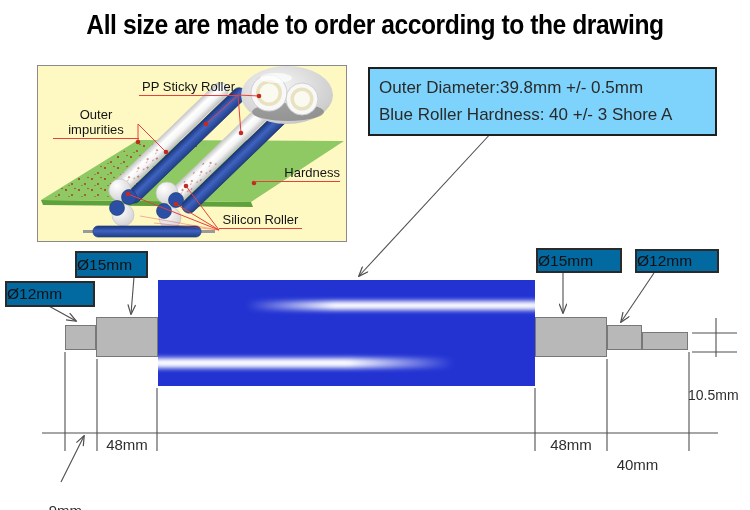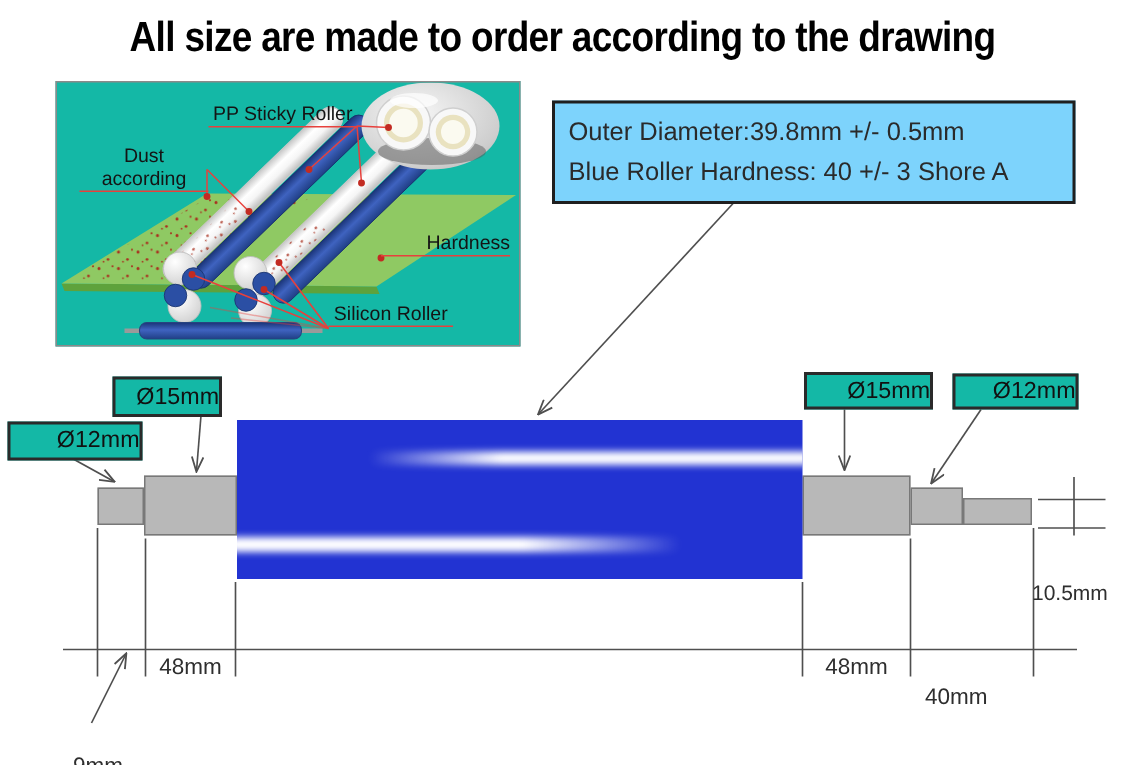--- a/index.html
+++ b/index.html
@@ -8,36 +8,36 @@
     --navy:#2b4fa4; --ink:#1c1c1c;
   }
   html,body{margin:0;padding:0;background:#fff;}
   #stage{position:relative;width:750px;height:510px;background:#fff;overflow:hidden;
          font-family:"Liberation Sans",sans-serif;color:var(--ink);}
   .abs{position:absolute;}
   
   #title{left:0;top:9px;width:750px;text-align:center;font-size:28px;font-weight:bold;
          letter-spacing:-0.5px;transform:scaleX(.88);color:#000;}
   
-  #inset{left:37px;top:54px;width:308px;height:175px;border:1px solid #8a8a8a;background:#14b8a6;overflow:hidden;}
+  #inset{left:37px;top:65px;width:308px;height:175px;border:1px solid #8a8a8a;background:#fef9c3;overflow:hidden;}
   .ilabel{position:absolute;font-size:13px;color:#141414;border-bottom:1px solid var(--accent-red);
           padding-bottom:1px;text-align:center;line-height:15px;}
   
   #spec-box{left:368px;top:67px;width:336px;height:60px;border:2px solid #1f1f1f;background:#7dd3fc;
             padding:5px 0 0 9px;font-size:17px;line-height:27px;color:#2a2a2a;box-sizing:content-box;z-index:6;}
   
   .shaft{position:absolute;background:var(--shaft-gray);border:1px solid var(--shaft-border);box-sizing:border-box;z-index:2;}
   #roller{left:158px;top:280px;width:377px;height:106px;background:var(--roller-blue);overflow:hidden;z-index:2;}
   .streak{position:absolute;border-radius:6px;filter:blur(2.5px);}
   #streak-top{left:88px;top:21px;width:295px;height:9px;
       background:linear-gradient(90deg,rgba(255,255,255,0),#fff 30%);}
   #streak-bottom{left:-6px;top:78px;width:302px;height:10px;
       background:linear-gradient(90deg,#fff 65%,rgba(255,255,255,0));}
   
-  .dlabel{position:absolute;background:#14b8a6;border:2px solid #2a2a2a;text-align:right;
+  .dlabel{position:absolute;background:#0369a1;border:2px solid #2a2a2a;text-align:left;
           font-size:15.5px;color:#111;z-index:5;}
   
   .dim{position:absolute;font-size:15px;color:#2e2e2e;text-align:center;z-index:4;}
   svg{position:absolute;left:0;top:0;}
   .ln{stroke:var(--line);stroke-width:1.1;fill:none;}
   .red{stroke:var(--accent-red);stroke-width:1;fill:none;}
 </style>
 </head>
 <body>
 
@@ -144,21 +144,21 @@
         <path class="red" d="M181,164 L148,120"></path>
         <path class="red" d="M181,164 L102,150" opacity="0.4"></path>
         <path class="red" d="M181,164 L116,157" opacity="0.4"></path>
         <circle cx="90" cy="128" r="2.3" fill="#c22b22"></circle>
         <circle cx="138" cy="138" r="2.3" fill="#c22b22"></circle>
         <circle cx="148" cy="120" r="2.3" fill="#c22b22"></circle>
       </g>
     </svg>
 
     <div class="ilabel" style="left:101px;top:13px;width:99px;">PP Sticky Roller</div>
-    <div class="ilabel" style="left:15px;top:41px;width:86px;">Dust according</div>
+    <div class="ilabel" style="left:15px;top:41px;width:86px;">Outer impurities</div>
     <div class="ilabel" style="left:216px;top:99px;width:86px;text-align:right;">Hardness</div>
     <div class="ilabel" style="left:181px;top:146px;width:83px;">Silicon Roller</div>
   </div>
 
   <div class="abs" id="spec-box">
     <div>Outer Diameter:39.8mm +/- 0.5mm</div>
     <div>Blue Roller Hardness: 40 +/- 3 Shore A</div>
   </div>
 
   <div class="shaft" style="left:65px;top:325px;width:31px;height:25px;"></div>

